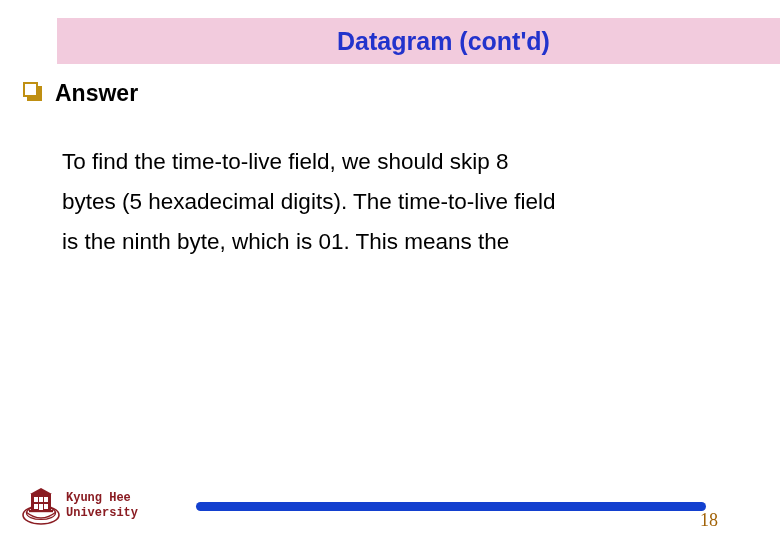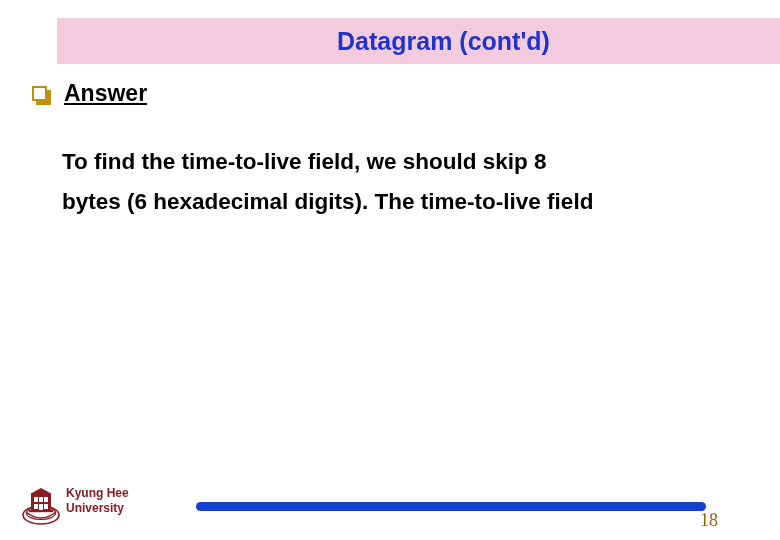--- a/index.html
+++ b/index.html
@@ -31,25 +31,24 @@
     font-size: 25px;
     font-weight: bold;
     color: #2233cc;
     letter-spacing: 0px;
     white-space: nowrap;
   }
 
   
   #bullet-row {
     position: absolute;
-    left: 32px;
+    left: 23px;
     top: 82px;
     display: flex;
-    align-items: flex-end;
-    text-decoration: underline;
+    align-items: flex-start;
   }
   #bullet-box {
     position: relative;
     width: 19px;
     height: 19px;
     margin-right: 13px;
     flex: none;
   }
   #bullet-box .shadow {
     position: absolute;
@@ -78,34 +77,35 @@
 
   
   #answer-body {
     position: absolute;
     left: 62px;
     top: 142px;
     width: 700px;
   }
   #answer-body .line {
     font-size: 22.5px;
-    font-weight: bold;
+    font-weight: normal;
     color: #000000;
     height: 40px;
     line-height: 40px;
     white-space: nowrap;
   }
 
   
   #footer-logo {
     position: absolute;
     left: 22px;
     top: 486px;
     display: flex;
-    align-items: flex-start;
+    align-items: center;
+    font-family: Liberation Mono, monospace;
   }
   #crest {
     width: 38px;
     height: 40px;
     flex: none;
     margin-right: 6px;
   }
   #org-name {
     color: #8a1c22;
     font-size: 12px;
@@ -145,21 +145,22 @@
 <div id="bullet-row">
   <span id="bullet-box">
     <span class="shadow"></span>
     <span class="face"></span>
   </span>
   <span id="bullet-label">Answer</span>
 </div>
 
 <div id="answer-body">
   <div class="line">To find the time-to-live field, we should skip 8</div>
-  <div class="line">bytes (6 hexadecimal digits). The time-to-live field</div>
+  <div class="line">bytes (5 hexadecimal digits). The time-to-live field</div>
+  <div class="line">is the ninth byte, which is 01. This means the</div>
 </div>
 
 <div id="footer-logo">
   <svg id="crest" viewBox="0 0 38 40">
     <ellipse cx="19" cy="29" rx="18" ry="9" fill="none" stroke="#8a1c22" stroke-width="1.6"></ellipse>
     <ellipse cx="19" cy="27" rx="14.5" ry="6.5" fill="none" stroke="#8a1c22" stroke-width="1.2"></ellipse>
     <path d="M4 26 Q19 38 34 26" fill="none" stroke="#8a1c22" stroke-width="1.4"></path>
     <rect x="9" y="8" width="20" height="17" fill="#8a1c22"></rect>
     <rect x="12" y="11" width="4" height="5" fill="#ffffff"></rect>
     <rect x="17" y="11" width="4" height="5" fill="#ffffff"></rect>

